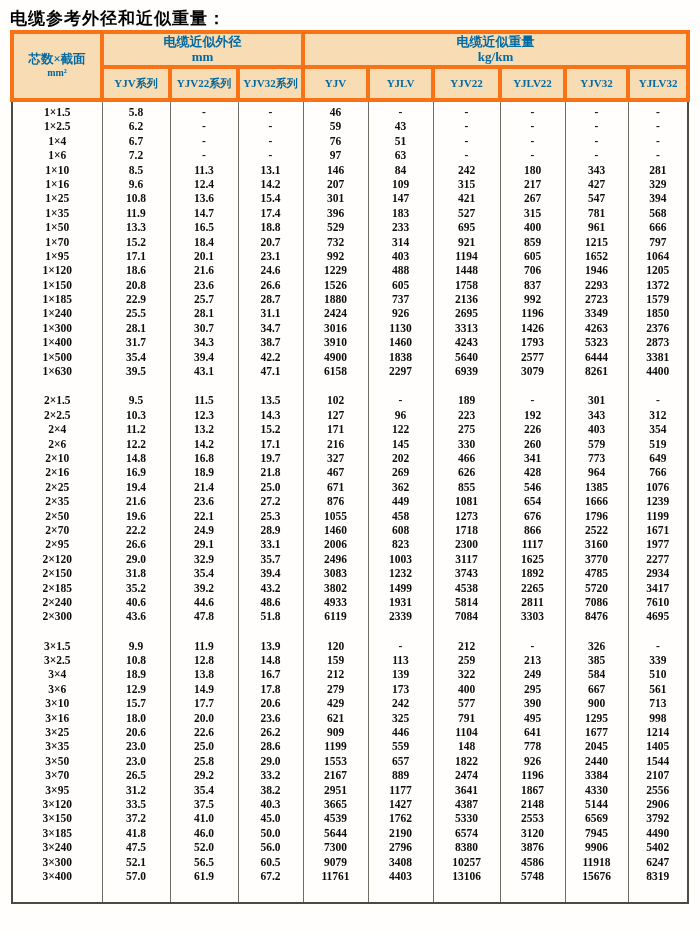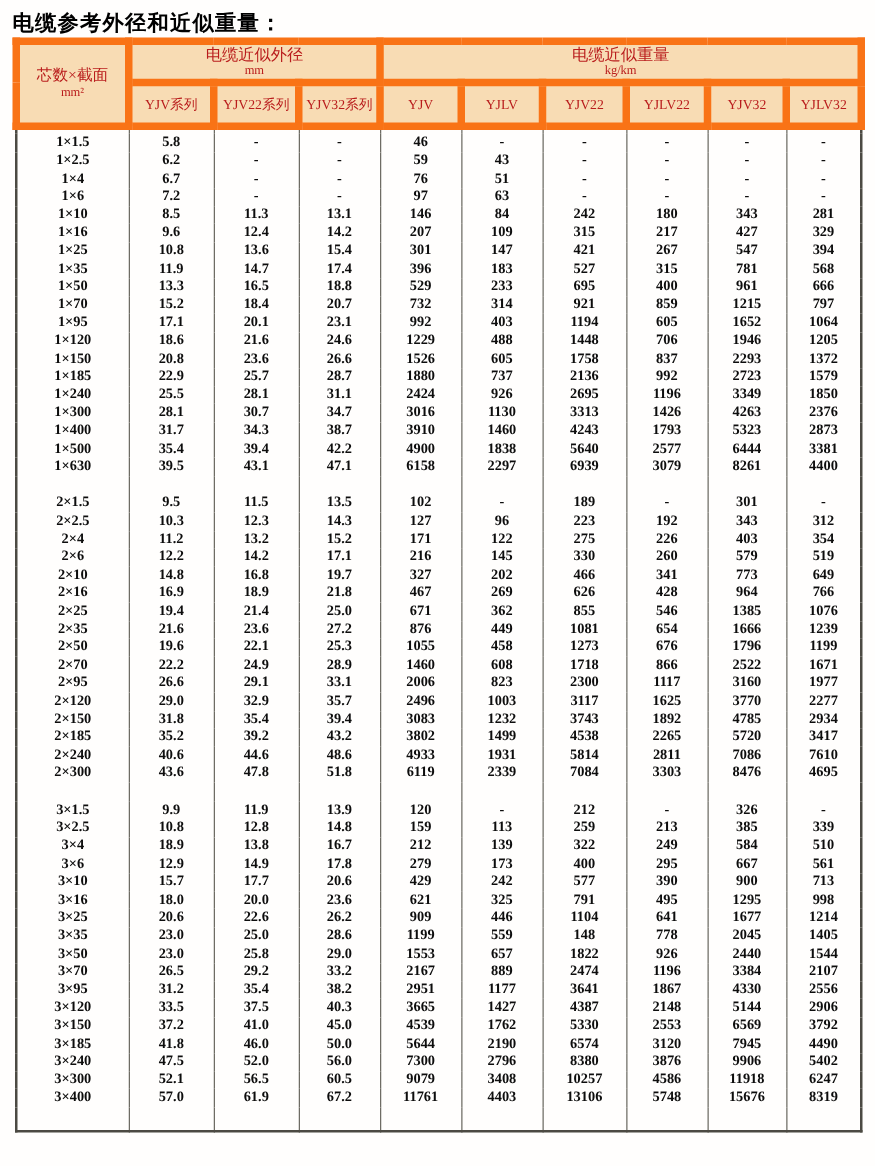--- a/index.html
+++ b/index.html
@@ -15,27 +15,27 @@
   }
   .subtitle{
     margin:3px 0 4px 10px;width:676px;text-align:center;
     font-size:14px;font-weight:bold;color:#000;
   }
   table.spec{
     margin-left:10px;width:676px;table-layout:fixed;
     border-collapse:collapse;border:2px solid #4c4a43;
   }
   thead th{
-    background:#f8dcb4;border:6px solid #f97316;
-    font-weight:normal;color:#b91c1c;padding:1px 0;vertical-align:middle;
+    background:#f8dcb4;border:4px solid #f97316;
+    font-weight:bold;color:#0369a1;padding:1px 0;vertical-align:middle;
   }
   th.corner{font-size:12.5px;line-height:1.25;}
   th.corner .unit{font-size:10px;}
   .grp-name{font-size:13px;line-height:1.15;}
-  .grp-unit{font-size:10px;line-height:1.05;}
+  .grp-unit{font-size:13px;line-height:1.05;}
   tr.sub-row th{font-size:11px;height:27px;}
   tbody td{
     border-left:1px solid #6e6c64;border-right:1px solid #6e6c64;
     text-align:center;font-size:11.5px;font-weight:bold;
     padding:0;line-height:1;color:#0d0d0d;
   }
   tr.data-row{height:14.4px;}
   tr.pad-top{height:6px;}
   tr.section-gap{height:15px;}
   tr.pad-bottom{height:19px;}

